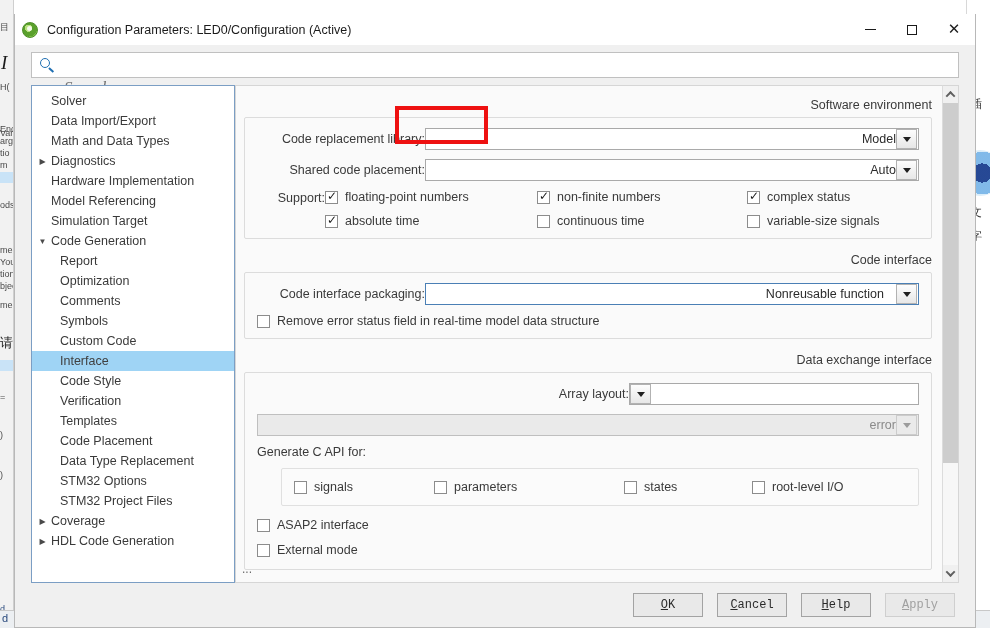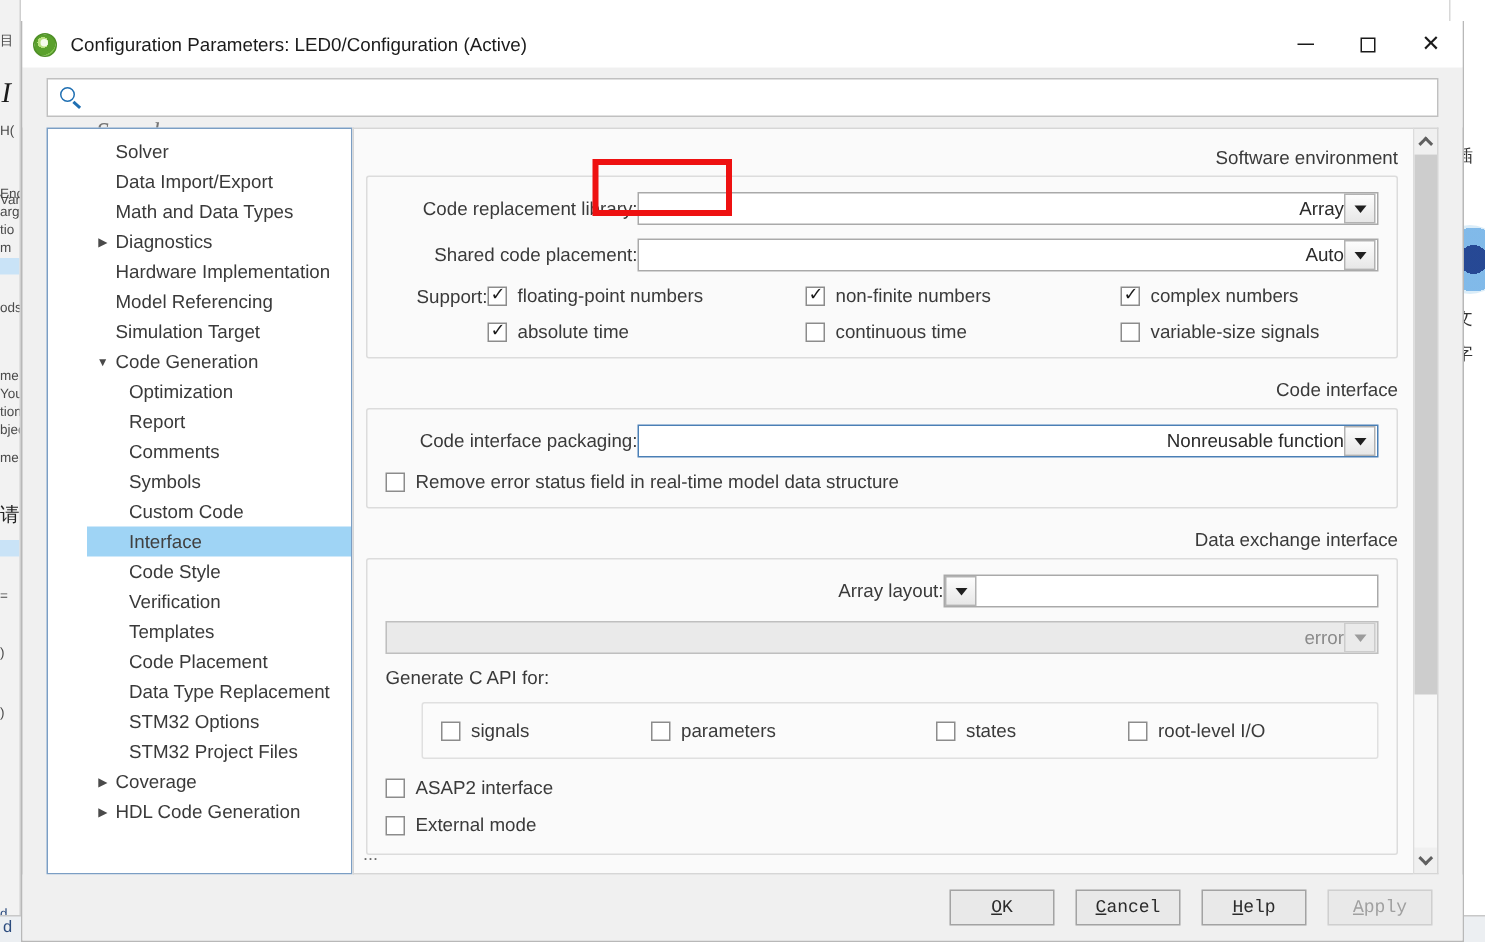--- a/index.html
+++ b/index.html
@@ -125,21 +125,21 @@
 
   
   .dlg-body { flex: 1 1 auto; display: flex; padding: 0 16px 0 16px; min-height: 0; }
 
   .tree {
     width: 204px; flex: 0 0 204px; background: #ffffff;
     border: 1px solid #7b9ec4; overflow: hidden; padding-top: 5px;
   }
   .tree-item {
     height: 20px; display: flex; align-items: center; font-size: 12.5px;
-    color: #3a3a3a; white-space: nowrap; padding-left: 4px; margin-left: 26px;
+    color: #3a3a3a; white-space: nowrap; padding-left: 4px;
   }
   .tree-item.sel { background: #9fd4f5; color: #404040; }
   .tw {
     width: 13px; flex: 0 0 13px; display: flex; align-items: center; justify-content: center;
     font-size: 8px; color: #4a4a4a;
   }
   .lvl0 .lbl { padding-left: 2px; }
   .lvl1 .lbl { padding-left: 24px; }
 
   .content-wrap { flex: 1 1 auto; display: flex; min-width: 0; }
@@ -154,21 +154,21 @@
     padding: 10px 12px; margin-bottom: 14px;
   }
   .row { display: flex; align-items: center; margin-bottom: 9px; }
   .row:last-child { margin-bottom: 0; }
   .flabel { font-size: 12.5px; color: #3a3a3a; white-space: nowrap; }
 
   .combo {
     height: 22px; display: flex; align-items: center; border: 1px solid #a9a9a9;
     background: #ffffff; flex: 1 1 auto; min-width: 0;
   }
-  .combo.focus { border-color: #4a7fb5; }
+  .combo.focus { border-color: #4a7fb5; gap: 12px; }
   .combo .val {
     flex: 1 1 auto; font-size: 12.5px; color: #2b2b2b; padding-left: 5px;
     white-space: nowrap; overflow: hidden;
   }
   .combo.disabled { background: #eaeaea; border-color: #bfbfbf; }
   .combo.disabled .val { color: #8a8a8a; }
   .arrowbtn {
     width: 21px; height: 20px; flex: 0 0 21px; margin-right: 1px;
     background: linear-gradient(#fdfdfd, #e7e7e7); border: 1px solid #b2b2b2;
     display: flex; align-items: center; justify-content: center;
@@ -351,24 +351,24 @@
         </div>
       <div class="tree-item lvl0">
           <span class="tw"></span>
           <span class="lbl">Simulation Target</span>
         </div>
       <div class="tree-item lvl0">
           <span class="tw">▼</span>
           <span class="lbl">Code Generation</span>
         </div>
       <div class="tree-item lvl1">
+          <span class="lbl">Report</span>
+        </div>
+      <div class="tree-item lvl1">
           <span class="lbl">Optimization</span>
-        </div>
-      <div class="tree-item lvl1">
-          <span class="lbl">Report</span>
         </div>
       <div class="tree-item lvl1">
           <span class="lbl">Comments</span>
         </div>
       <div class="tree-item lvl1">
           <span class="lbl">Symbols</span>
         </div>
       <div class="tree-item lvl1">
           <span class="lbl">Custom Code</span>
         </div>
@@ -407,21 +407,21 @@
     </div>
 
     <div class="content-wrap">
       <div class="content">
 
         <div class="sect-title">Software environment</div>
         <div class="panel">
           <div class="row">
             <span class="flabel" style="width:168px">Code replacement library:</span>
             <div class="combo">
-              <span class="val">Array</span>
+              <span class="val">Model</span>
               <span class="arrowbtn">
                   <span class="caret"></span>
                 </span>
             </div>
           </div>
           <div class="row">
             <span class="flabel" style="width:168px">Shared code placement:</span>
             <div class="combo">
               <span class="val">Auto</span>
               <span class="arrowbtn">
@@ -448,21 +448,21 @@
                   <span class="cklabel">non-finite numbers</span>
                 </div>
                 <div class="ckitem">
                   <span class="cbx"></span>
                   <span class="cklabel">continuous time</span>
                 </div>
               </div>
               <div class="scol">
                 <div class="ckitem">
                   <span class="cbx on"></span>
-                  <span class="cklabel">complex numbers</span>
+                  <span class="cklabel">complex status</span>
                 </div>
                 <div class="ckitem">
                   <span class="cbx"></span>
                   <span class="cklabel">variable-size signals</span>
                 </div>
               </div>
             </div>
           </div>
         </div>
 

